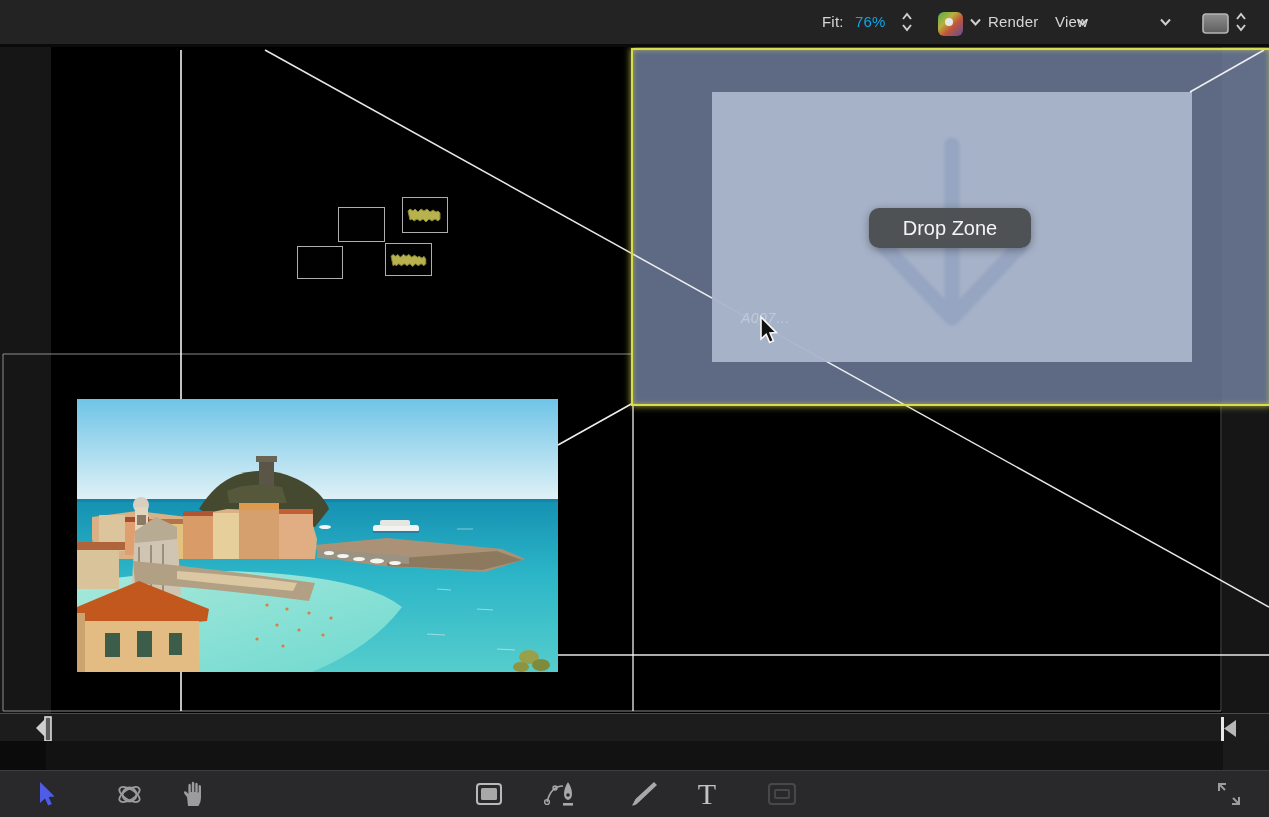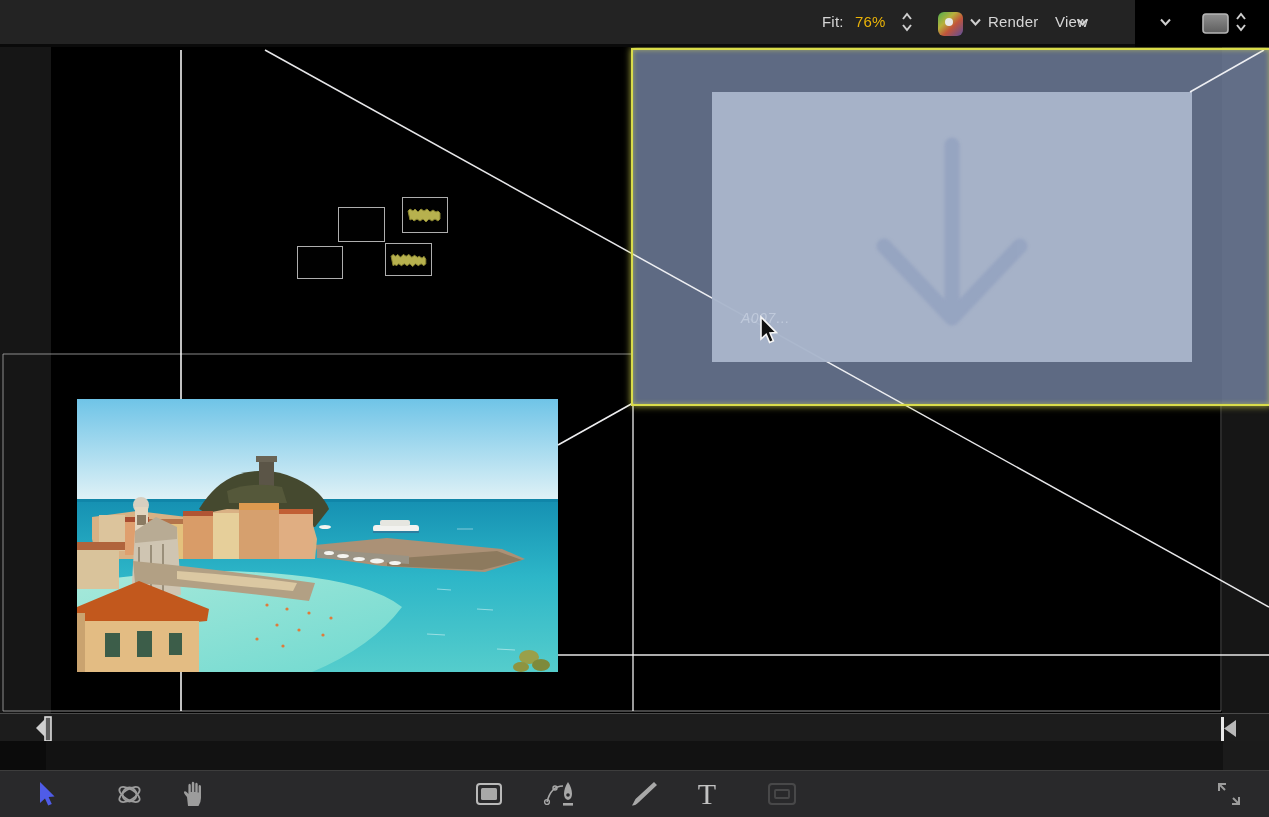--- a/index.html
+++ b/index.html
@@ -1,21 +1,21 @@
 <!DOCTYPE html>
 <html><head>
 <meta charset="utf-8">
 <style>
   html,body{margin:0;padding:0;background:#000;width:1269px;height:817px;overflow:hidden;
     font-family:"Liberation Sans",sans-serif;-webkit-font-smoothing:antialiased;}
   .abs{position:absolute;}
   
-  #topbar{position:absolute;left:0;top:0;width:1135px;height:47px;background:#232323;border-bottom:3px solid #0a0a0a;box-sizing:border-box;}
+  #topbar{position:absolute;left:0;top:0;width:1269px;height:47px;background:#232323;border-bottom:3px solid #0a0a0a;box-sizing:border-box;}
   .tb-label{position:absolute;top:13px;font-size:15px;color:#d6d6d6;letter-spacing:.2px;}
-  .tb-dim{color:#eab308;}
+  .tb-dim{color:#0ea5e9;}
   .tb-chev{position:absolute;top:17px;width:13px;height:10px;}
   .stepper{position:absolute;top:11px;width:12px;height:22px;}
   
   #canvas{position:absolute;left:0;top:47px;width:1269px;height:666px;background:#000;overflow:hidden;}
   .sidestrip{position:absolute;top:0;height:666px;background:#161616;}
   #wires,#wires2{position:absolute;left:0;top:0;pointer-events:none;}
   
   #dz-fill{position:absolute;left:633px;top:3px;width:636px;height:354px;background:rgba(120,136,168,0.78);}
   #dz-inner{position:absolute;left:712px;top:45px;width:480px;height:270px;background:rgba(169,181,203,0.96);}
   #dz-border{position:absolute;left:631px;top:1px;width:636px;height:354px;border:2.5px solid #d9dc4b;
@@ -243,20 +243,21 @@
       <line x1="319" y1="95" x2="319" y2="258"></line>
       <polyline points="251,196 319,268 387,196"></polyline>
     </g>
   </svg>
 
   <svg class="abs" style="left:1150px;top:0" width="119" height="100" viewBox="0 0 119 100">
     <line x1="40" y1="45" x2="114" y2="3" stroke="rgba(250,250,252,.92)" stroke-width="1.5"></line>
   </svg>
 
   <span id="dz-src">A007…</span>
+  <div id="dz-tip">Drop Zone</div>
   <div id="dz-border"></div>
 
   <svg class="abs" style="left:757px;top:268px" width="22" height="30" viewBox="0 0 22 30">
     <path d="M4,2 L4,24 L9.2,19.4 L12.6,27.4 L16.4,25.8 L13,18 L19.4,17.6 Z" fill="#111" stroke="#f5f5f5" stroke-width="1.6"></path>
   </svg>
 </div>
 
 <div id="tl1">
   <svg class="abs" style="left:34px;top:2px" width="20" height="26" viewBox="0 0 20 26">
     <rect x="11" y="1" width="6" height="24" fill="#5c5c5c" stroke="#dcdcdc" stroke-width="1.6"></rect>

